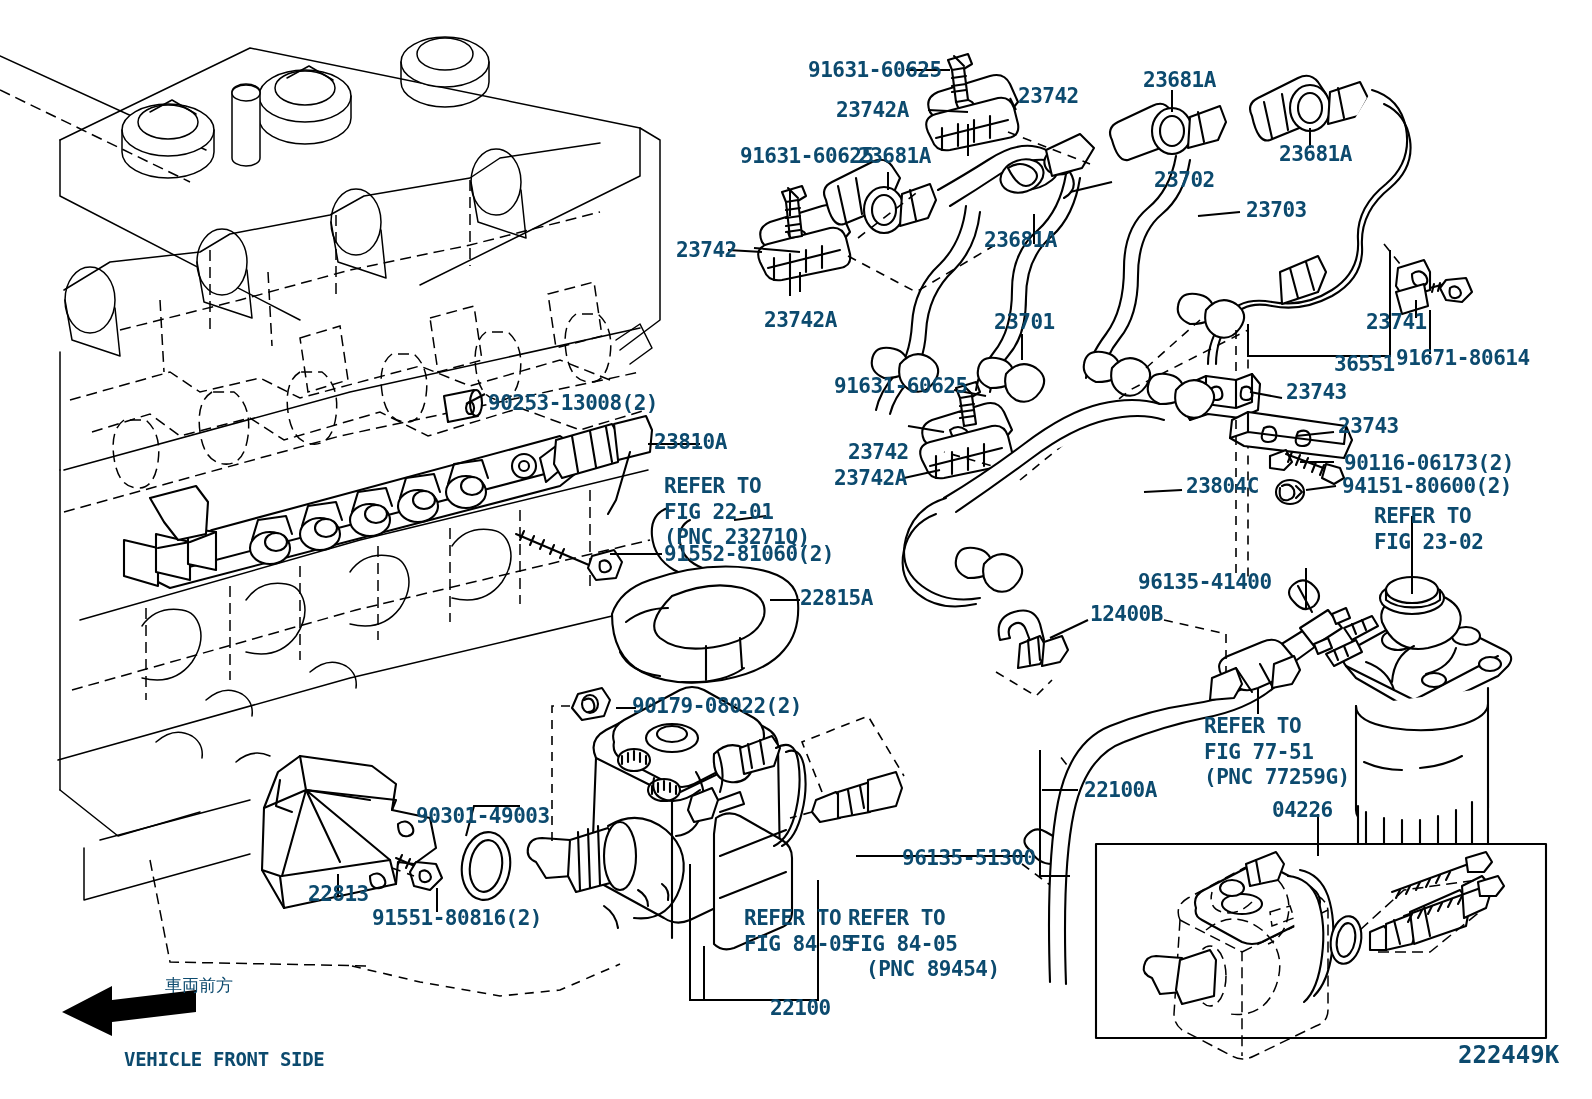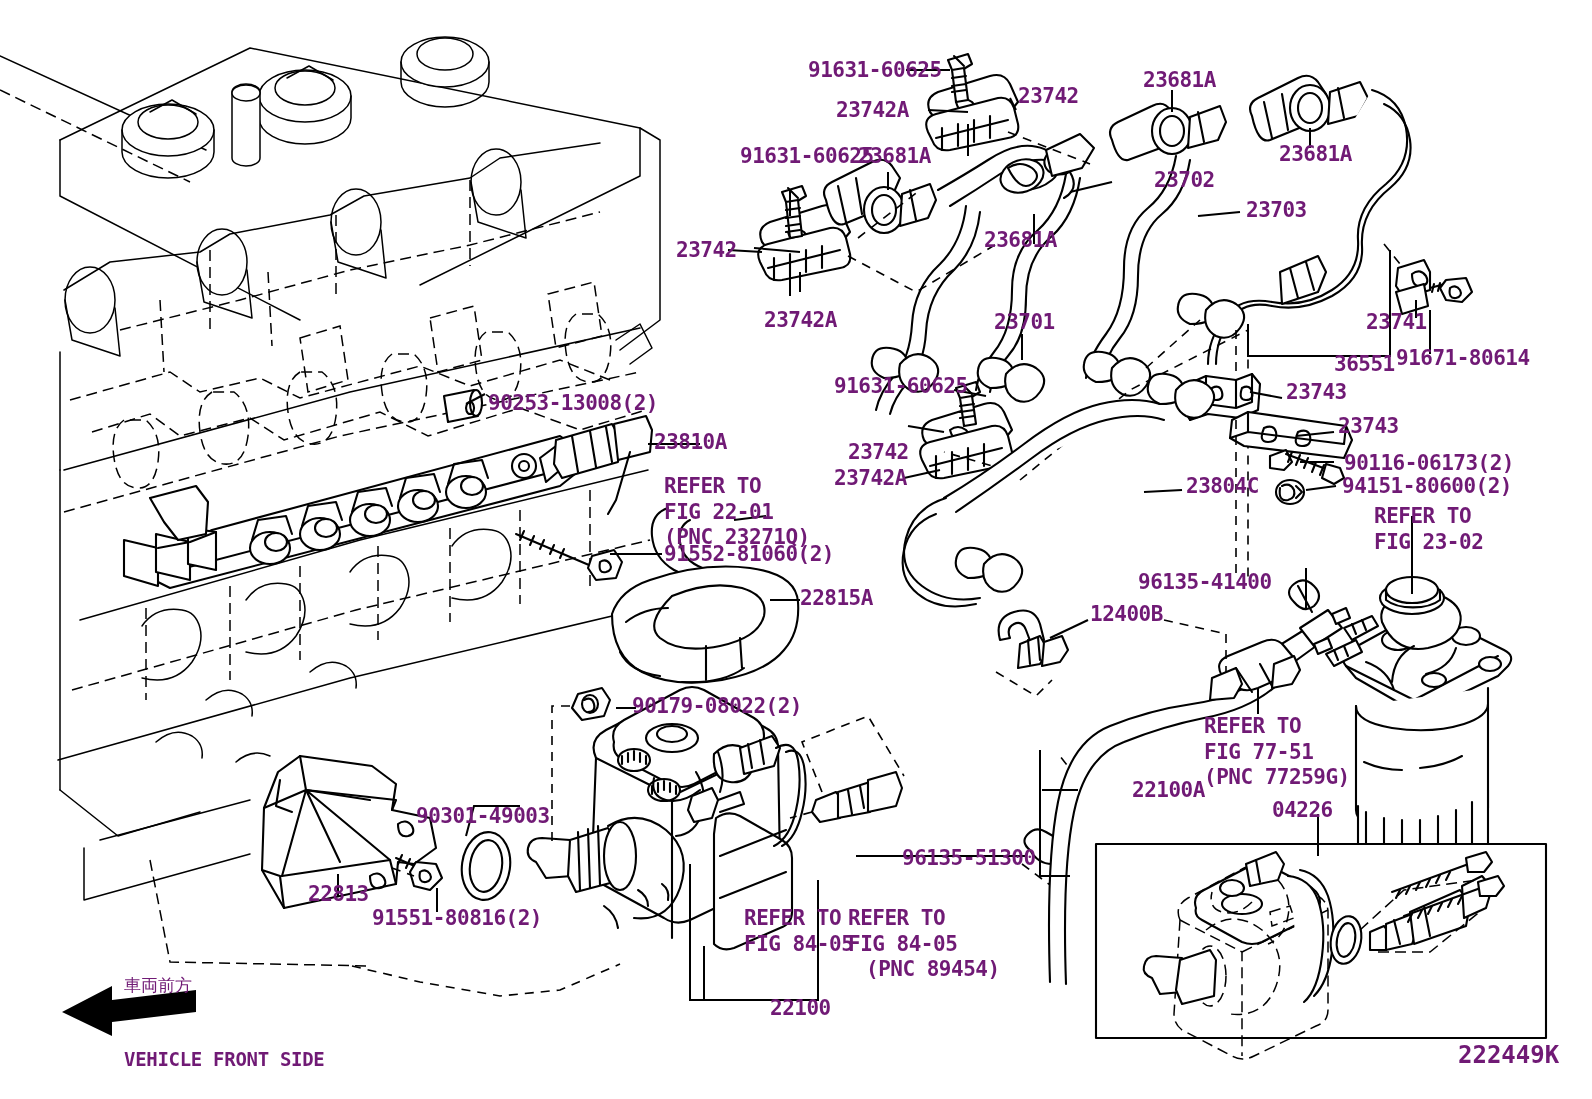--- a/index.html
+++ b/index.html
@@ -12,23 +12,23 @@
   #sheet{position:absolute;left:0;top:0;width:1592px;height:1099px;background:#fff;}
   svg.art{position:absolute;left:0;top:0;width:1592px;height:1099px;}
   .lbl{
     position:absolute;
     font-family:"DejaVu Sans Mono","Liberation Mono",monospace;
     font-size:21px;
     font-weight:700;
     letter-spacing:-0.5px;
     white-space:pre;
     line-height:1.16;
-    color:#701a75;
+    color:#0c4a6e;
   }
-  .lbl.jp{font-family:"DejaVu Sans","Liberation Sans",sans-serif;font-size:17px;font-weight:400;letter-spacing:0px;}
+  .lbl.jp{font-family:"DejaVu Sans","Liberation Sans",sans-serif;font-size:17px;font-weight:400;letter-spacing:0px;margin-left:41px;}
   .lbl.front{font-size:19px;letter-spacing:-0.3px;}
   .lbl.code{font-size:24px;letter-spacing:0px;}
   .multi{line-height:1.22;}
 </style>
 </head>
 <body>
 
 <div id="sheet">
 
   <svg class="art" viewBox="0 0 1592 1099" xmlns="http://www.w3.org/2000/svg">
@@ -673,21 +673,21 @@
   <div class="lbl" style="left:1186px;top:474px;">23804C</div>
 
   <div class="lbl multi" style="left:1374px;top:504px;"><span>REFER TO</span><br><span>FIG 23-02</span></div>
 
   <div class="lbl" style="left:1138px;top:570px;">96135-41400</div>
 
   <div class="lbl" style="left:1090px;top:602px;">12400B</div>
 
   <div class="lbl multi" style="left:1204px;top:714px;"><span>REFER TO</span><br><span>FIG 77-51</span><br><span class="small">(PNC 77259G)</span></div>
 
-  <div class="lbl" style="left:1084px;top:778px;margin-left:48px;">22100A</div>
+  <div class="lbl" style="left:1084px;top:778px;">22100A</div>
   <div class="lbl" style="left:902px;top:846px;">96135-51300</div>
 
   <div class="lbl" style="left:1272px;top:798px;">04226</div>
 
   <div class="lbl" style="left:488px;top:391px;">90253-13008(2)</div>
   <div class="lbl" style="left:654px;top:430px;">23810A</div>
   <div class="lbl multi" style="left:664px;top:474px;"><span>REFER TO</span><br><span>FIG 22-01</span><br><span class="small">(PNC 23271Q)</span></div>
   <div class="lbl" style="left:664px;top:542px;">91552-81060(2)</div>
 
   <div class="lbl" style="left:800px;top:586px;">22815A</div>

